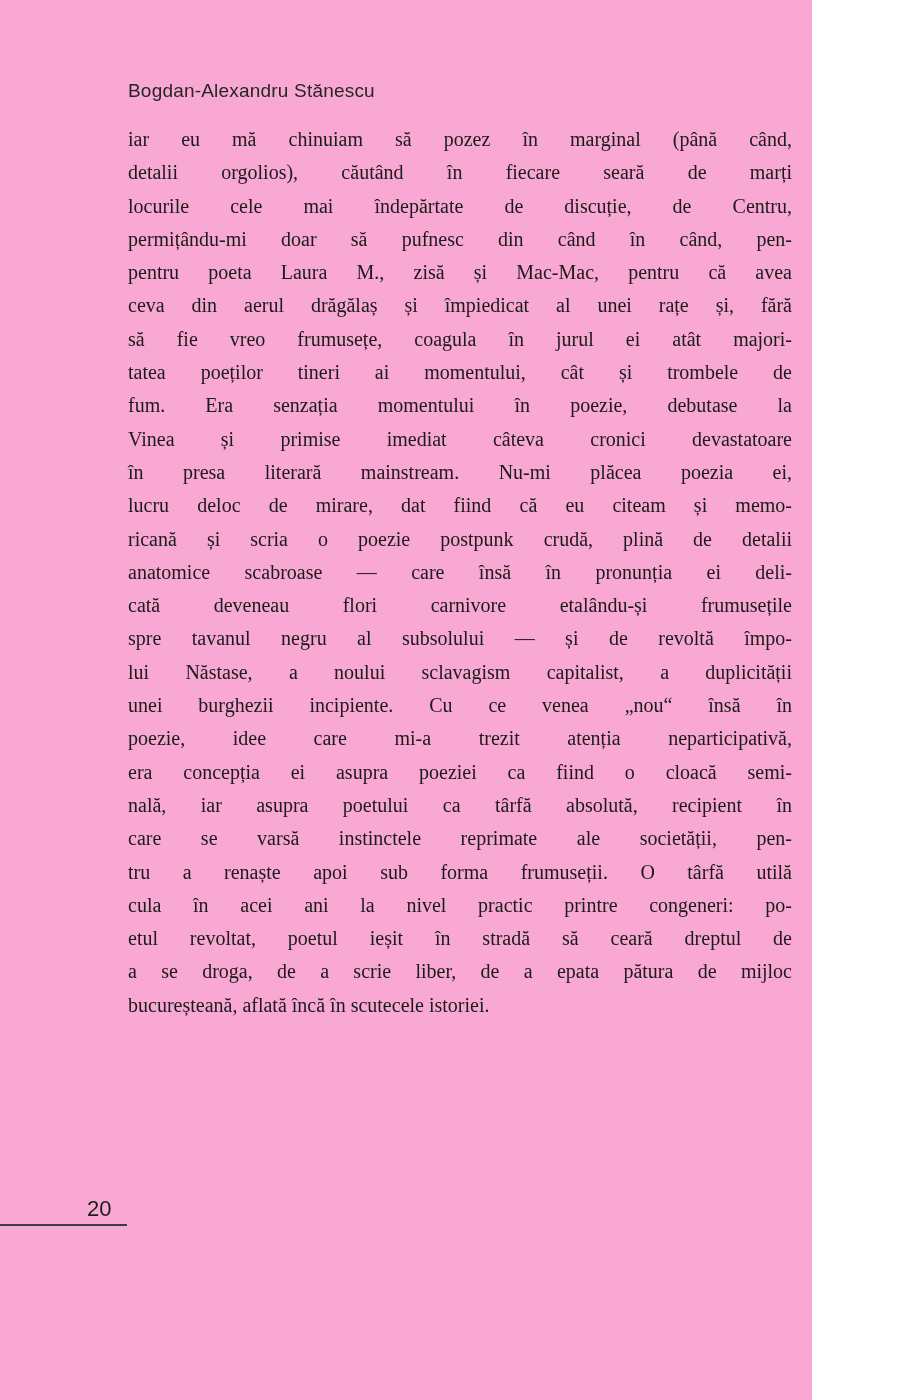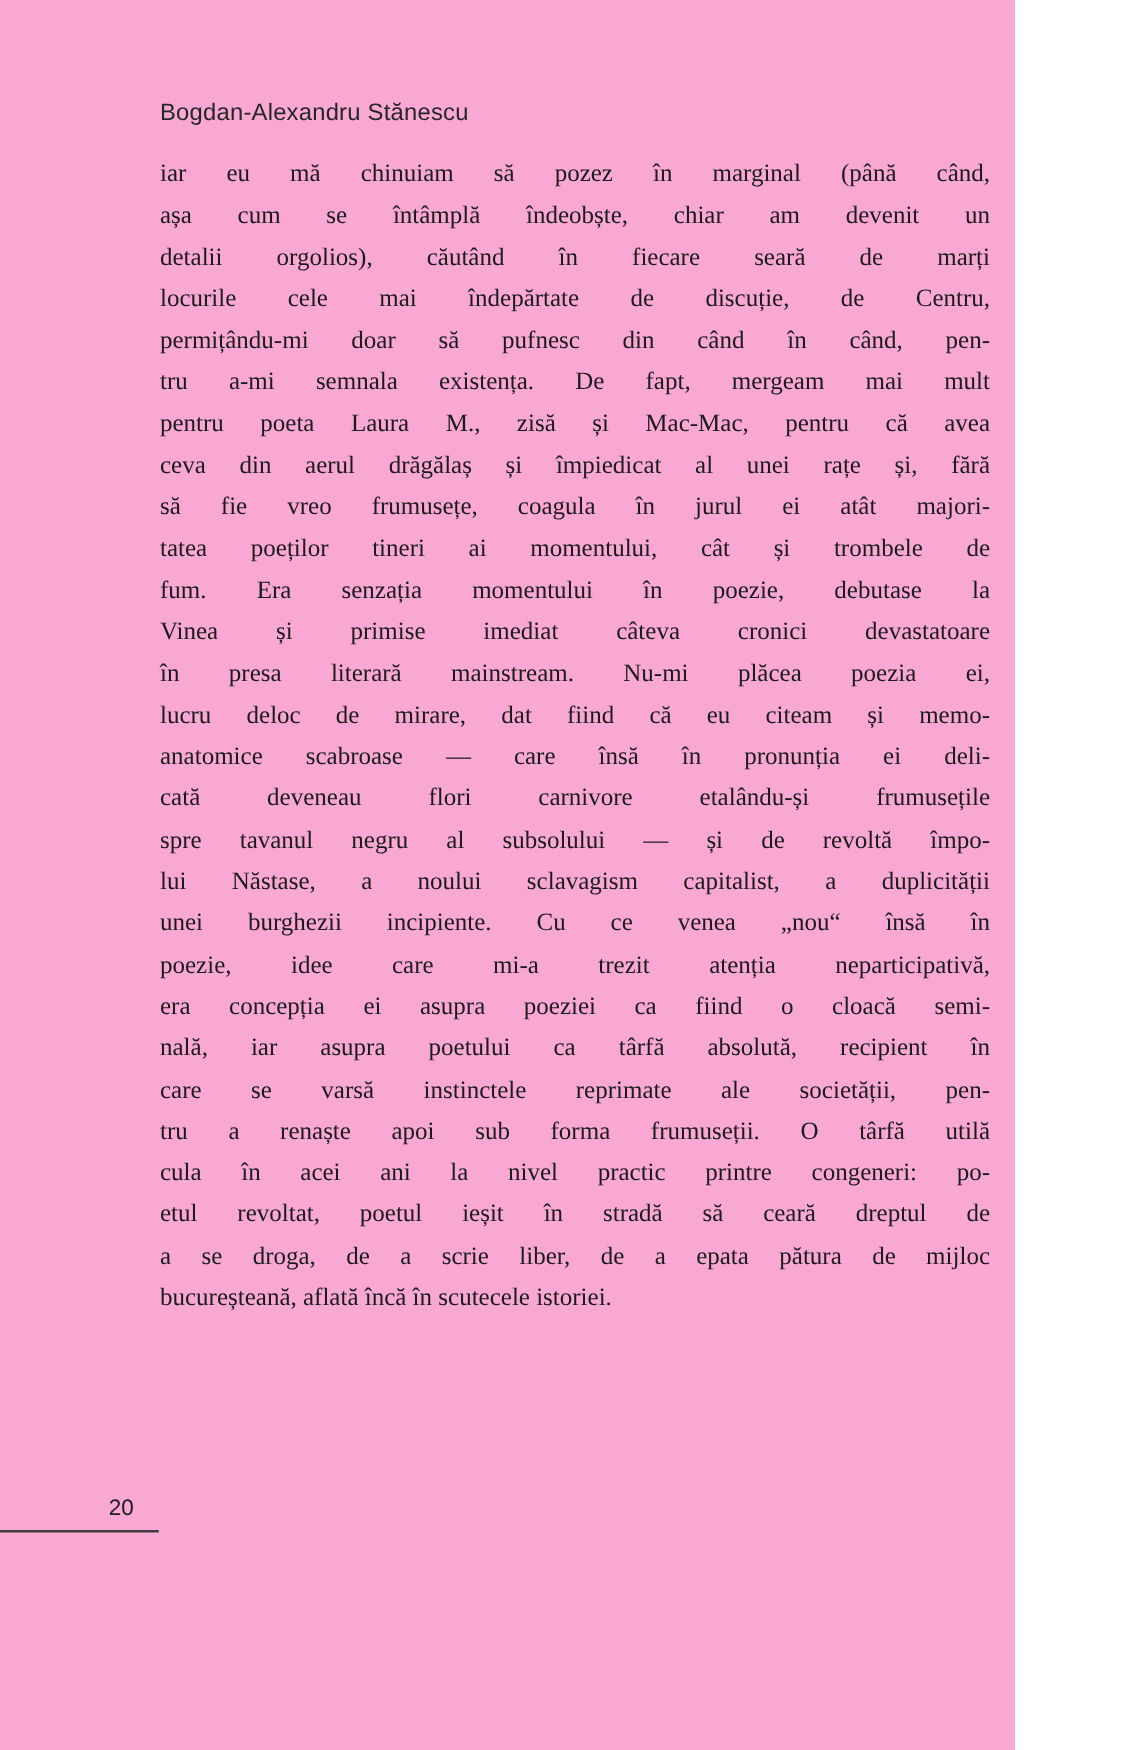--- a/index.html
+++ b/index.html
@@ -44,53 +44,52 @@
       text-align-last: left;
     }
     .page-text i {
       font-style: italic;
     }
     .page-number {
       position: absolute;
       left: 87px;
       top: 1196px;
       font-family: "Liberation Sans", sans-serif;
-      font-size: 18px;
+      font-size: 22px;
       color: #1d1d1d;
     }
     .footer-rule {
       position: absolute;
       left: 0;
       top: 1224px;
       width: 127px;
       height: 2px;
       background: #3d3d3d;
     }
   </style>
 </head>
 <body>
 
 <div class="page">
   <div class="running-header">Bogdan-Alexandru Stănescu</div>
 
   <div class="page-text">
       <div class="line"><span>iar eu mă chinuiam să pozez în marginal (până când,</span></div>
-      <div class="line"><span>așa cum se întâmplă îndeobște, chiar am devenit un</span></div>
       <div class="line"><span>detalii orgolios), căutând în fiecare seară de marți</span></div>
       <div class="line"><span>locurile cele mai îndepărtate de discuție, de Centru,</span></div>
       <div class="line"><span>permițându-mi doar să pufnesc din când în când, pen-</span></div>
-      <div class="line"><span>tru a-mi semnala existența. De fapt, mergeam mai mult</span></div>
       <div class="line"><span>pentru poeta Laura M., zisă și Mac-Mac, pentru că avea</span></div>
       <div class="line"><span>ceva din aerul drăgălaș și împiedicat al unei rațe și, fără</span></div>
       <div class="line"><span>să fie vreo frumusețe, coagula în jurul ei atât majori-</span></div>
       <div class="line"><span>tatea poeților tineri ai momentului, cât și trombele de</span></div>
       <div class="line"><span>fum. Era senzația momentului în poezie, debutase la</span></div>
       <div class="line"><span>Vinea și primise imediat câteva cronici devastatoare</span></div>
       <div class="line"><span>în presa literară mainstream. Nu-mi plăcea poezia ei,</span></div>
       <div class="line"><span>lucru deloc de mirare, dat fiind că eu citeam și memo-</span></div>
+      <div class="line"><span>ricană și scria o poezie postpunk crudă, plină de detalii</span></div>
       <div class="line"><span>anatomice scabroase — care însă în pronunția ei deli-</span></div>
       <div class="line"><span>cată deveneau flori carnivore etalându-și frumusețile</span></div>
       <div class="line"><span>spre tavanul negru al subsolului — și de revoltă împo-</span></div>
       <div class="line"><span>lui Năstase, a noului sclavagism capitalist, a duplicității</span></div>
       <div class="line"><span>unei burghezii incipiente. Cu ce venea „nou“ însă în</span></div>
       <div class="line"><span>poezie, idee care mi-a trezit atenția neparticipativă,</span></div>
       <div class="line"><span>era concepția ei asupra poeziei ca fiind o cloacă semi-</span></div>
       <div class="line"><span>nală, iar asupra poetului ca târfă absolută, recipient în</span></div>
       <div class="line"><span>care se varsă instinctele reprimate ale societății, pen-</span></div>
       <div class="line"><span>tru a renaște apoi sub forma frumuseții. O târfă utilă</span></div>

